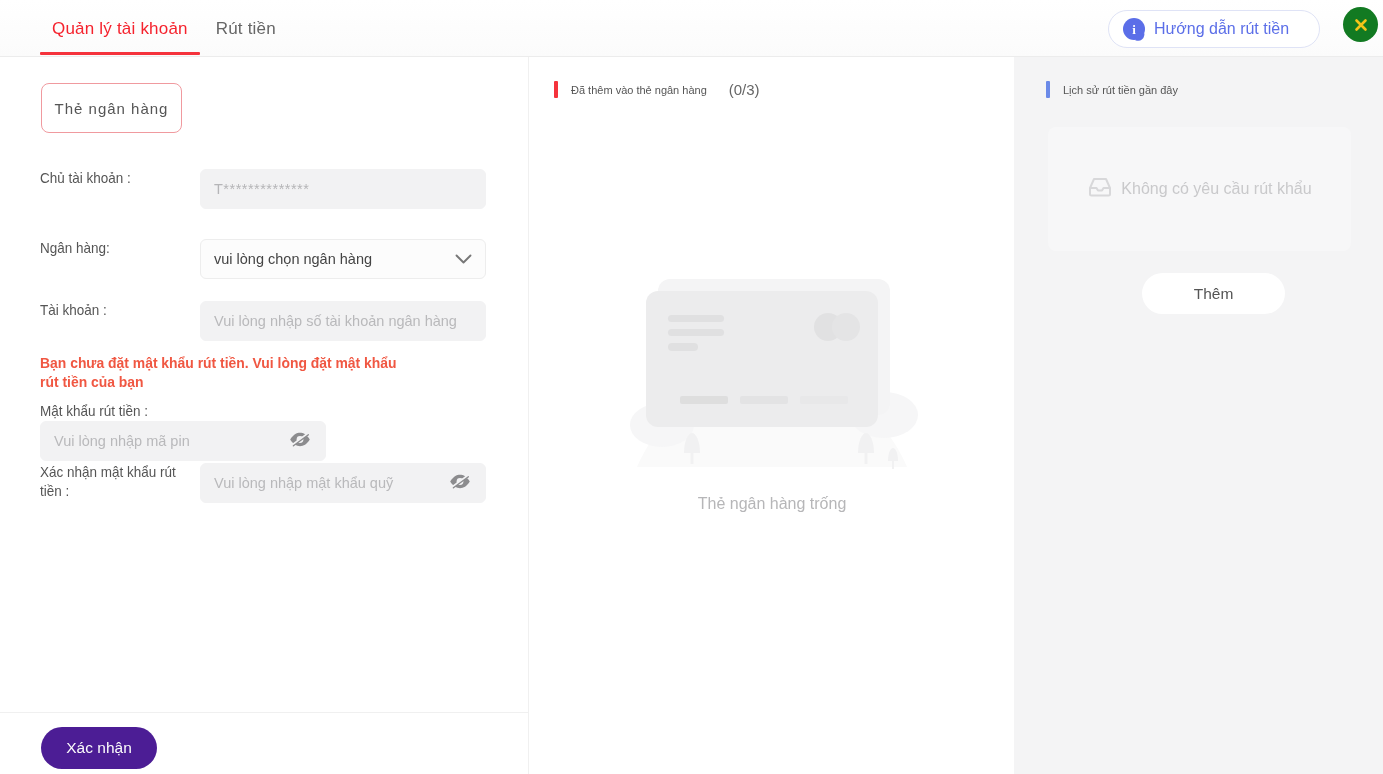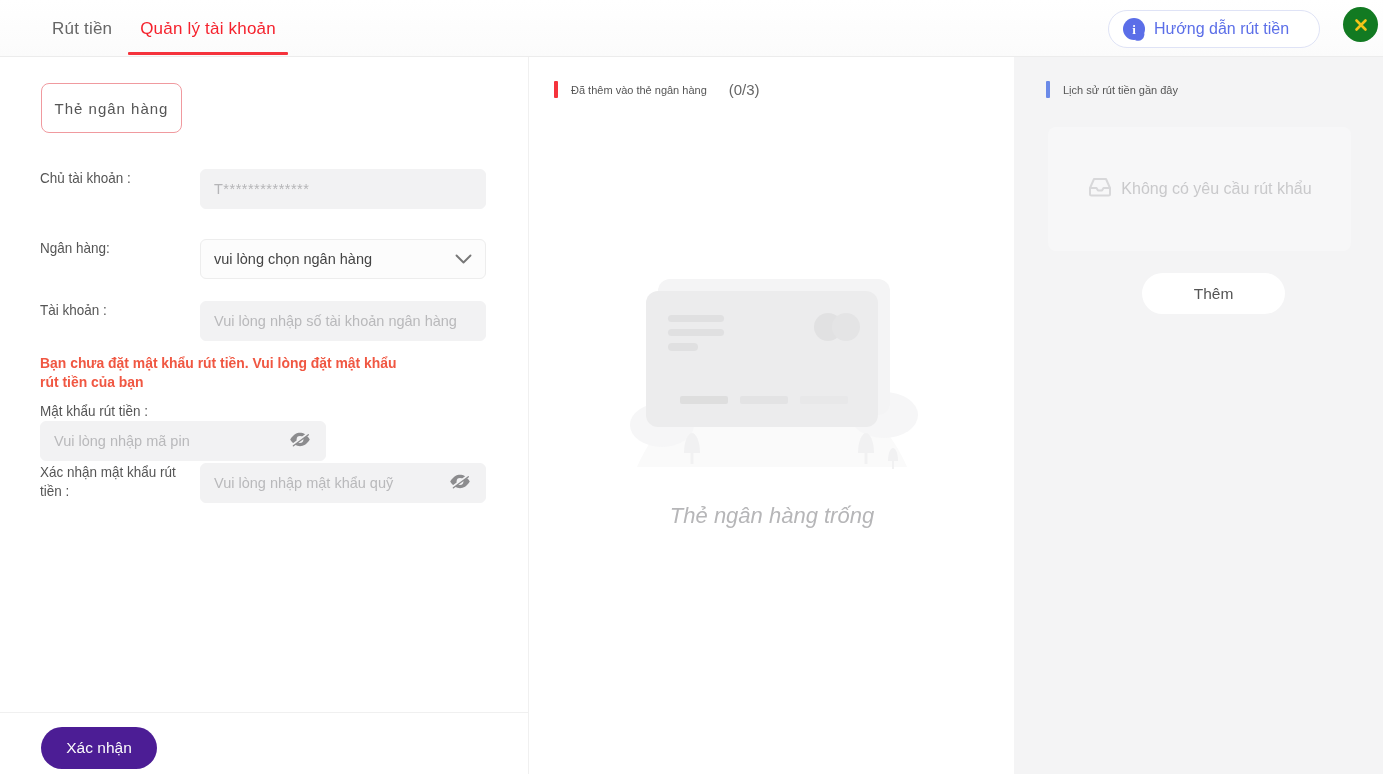--- a/index.html
+++ b/index.html
@@ -113,21 +113,21 @@
   .sec-title { display: flex; align-items: center; gap: 13px; }
   .sec-bar { width: 4px; height: 17px; border-radius: 1px; }
   .sec-bar.red { background: #f5333c; }
   .sec-bar.blue { background: #6b8ae8; }
   .sec-text { font-size: 11px; color: #555; }
   .sec-count { font-size: 15px; color: #666; margin-left: 9px; }
 
   
   .mid-title { position: absolute; left: 24px; top: 24px; }
   .empty-illustration { position: absolute; left: 0; top: 200px; width: 484px; text-align: center; }
-  .empty-caption { font-size: 22px; color: #b6b6b8; margin-top: 12px; font-style: italic; }
+  .empty-caption { font-size: 16px; color: #b6b6b8; margin-top: 4px; }
 
   
   .right-title { position: absolute; left: 32px; top: 24px; }
   .history-card {
     position: absolute; left: 34px; top: 70px;
     width: 303px; height: 124px; border-radius: 8px;
     background: #f7f7f8;
     display: flex; align-items: center; justify-content: center; gap: 8px;
   }
   .history-card .txt { font-size: 16px; color: #c9c9cb; }
@@ -137,25 +137,25 @@
     background: #ffffff; color: #555; font-size: 15.5px;
     display: flex; align-items: center; justify-content: center; cursor: pointer;
   }
 </style>
 </head>
 <body>
 
 <div class="header">
 
   <div class="tabs">
+    <div class="tab active">
+      <span>Quản lý tài khoản</span>
+    </div>
     <div class="tab">
       <span>Rút tiền</span>
-    </div>
-    <div class="tab active">
-      <span>Quản lý tài khoản</span>
     </div>
   </div>
 
   <div class="guide-btn">
     <span class="bubble-icon">
       <span class="circ">
           <span>i</span>
         </span>
       <span class="tail"></span>
     </span>

